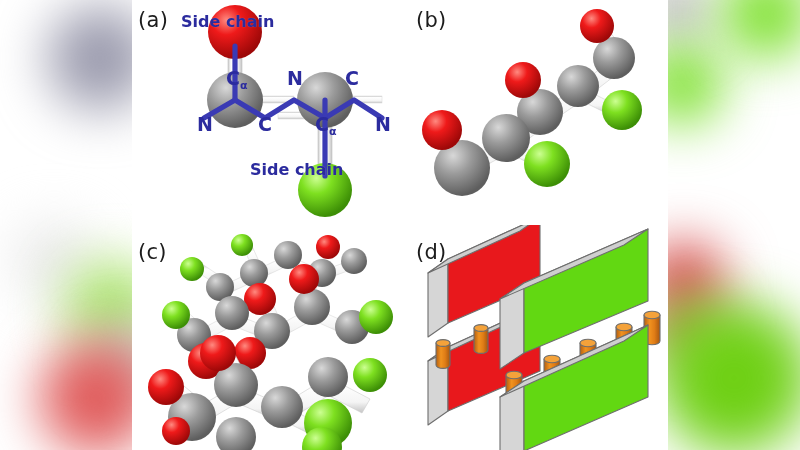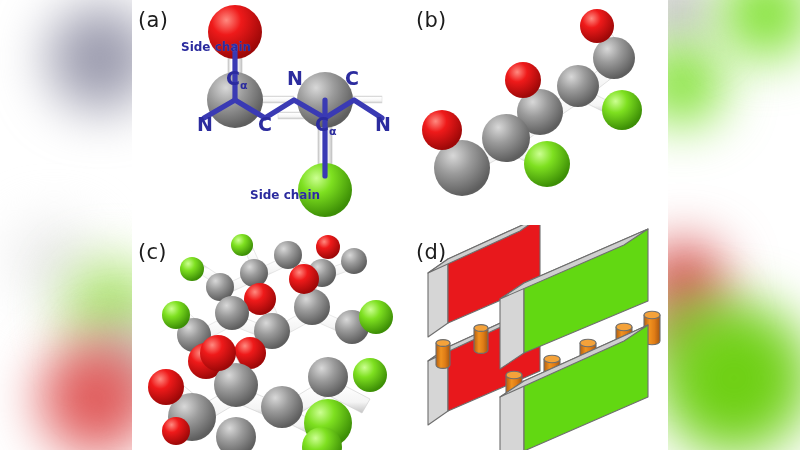--- a/index.html
+++ b/index.html
@@ -40,25 +40,24 @@
   #panel-b .panel-letter{left:16px;top:8px;}
   #panel-c .panel-letter{left:6px; top:15px;}
   #panel-d .panel-letter{left:16px;top:15px;}
 
   svg.scene{position:absolute;left:0;top:0;width:100%;height:100%;display:block;}
 
   
   .sidechain-label{
     position:absolute;
     font-family:"DejaVu Sans","Liberation Sans",sans-serif;
-    font-weight:bold;font-size:12px;
+    font-weight:bold;font-size:16px;
     color:#2b2b9e;
     white-space:nowrap;user-select:none;
     text-shadow:0 0 1px rgba(255,255,255,.35);
-    margin-top:28px;
   }
   #sidechain-top{left:49px;top:12px;}
   #sidechain-bottom{left:118px;top:160px;}
 </style>
 </head>
 <body>
 
 <div id="figure">
 
   <div class="bleed bleed-left">

